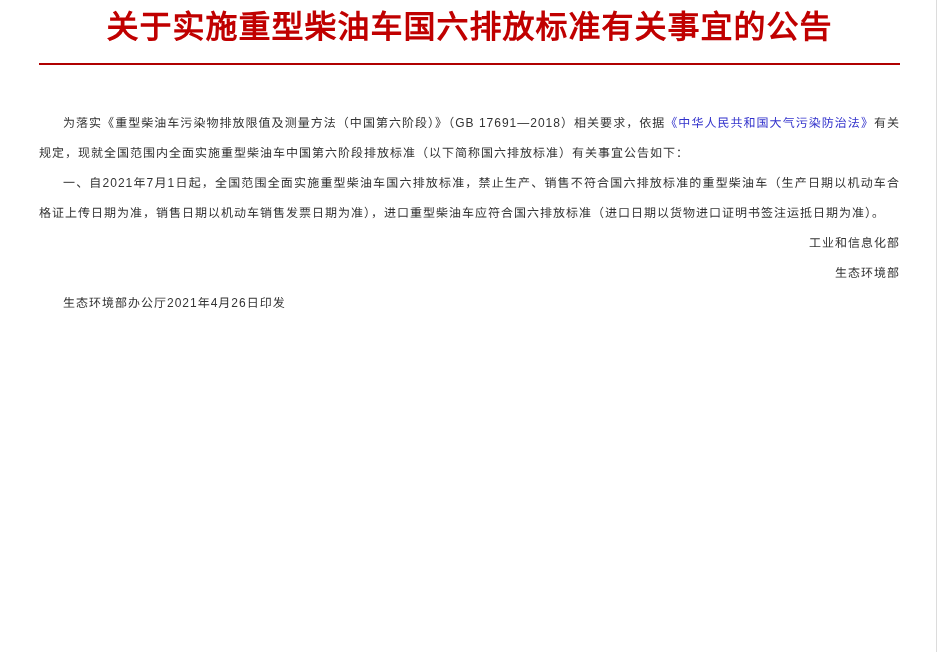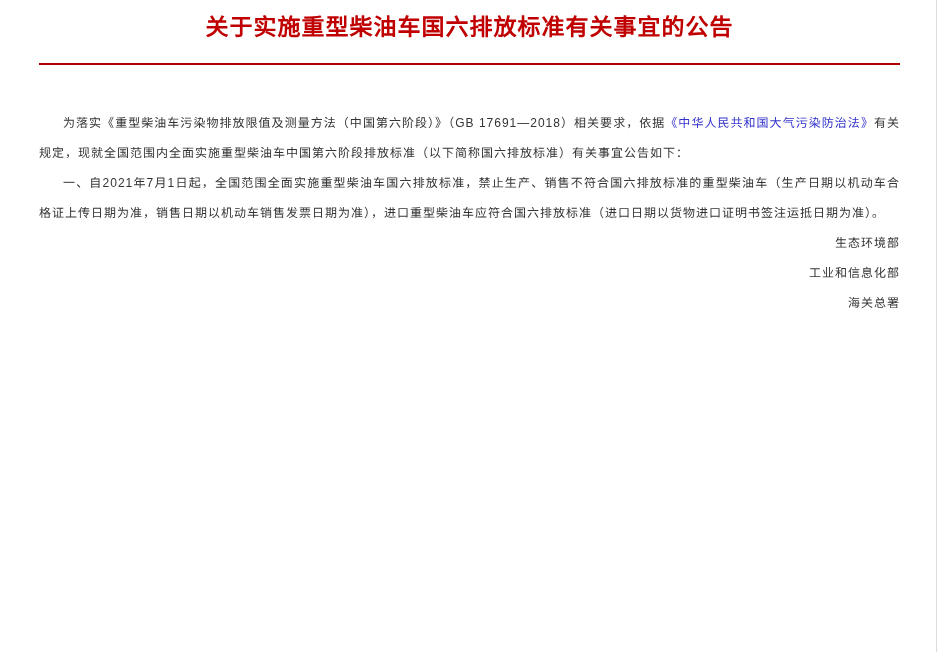--- a/index.html
+++ b/index.html
@@ -22,21 +22,21 @@
     height: 100%;
     background: #dcdcdc;
   }
   .page {
     padding: 10px 39px 0 39px;
   }
   .doc-title {
     margin: 0;
     text-align: center;
     color: #c00000;
-    font-size: 23px;
+    font-size: 32px;
     font-weight: bold;
     line-height: 34px;
     letter-spacing: 1px;
   }
   .title-rule {
     border: none;
     height: 2px;
     background: #b00000;
     margin: 19px 0 0 0;
   }
@@ -75,21 +75,21 @@
 
   <div class="doc-body">
     <p><span>为落实《重型柴油车污染物排放限值及测量方法（中国第六阶段）》（GB 17691—2018）相关要求，依据</span><a class="law-link">《中华人民共和国大气污染防治法》</a><span>有关规定，现就全国范围内全面实施重型柴油车中国第六阶段排放标准（以下简称国六排放标准）有关事宜公告如下：</span></p>
 
     <p>一、自2021年7月1日起，全国范围全面实施重型柴油车国六排放标准，禁止生产、销售不符合国六排放标准的重型柴油车（生产日期以机动车合格证上传日期为准，销售日期以机动车销售发票日期为准），进口重型柴油车应符合国六排放标准（进口日期以货物进口证明书签注运抵日期为准）。</p>
 
 
 
 
     <div class="sign-block">
+      <p>工业和信息化部</p>
       <p>生态环境部</p>
-      <p>工业和信息化部</p>
-      <p>海关总署</p>
     </div>
 
+    <p class="doc-footer">生态环境部办公厅2021年4月26日印发</p>
   </div>
 </div>
 
 <div class="page-right-border"></div>
 
 </body></html>

